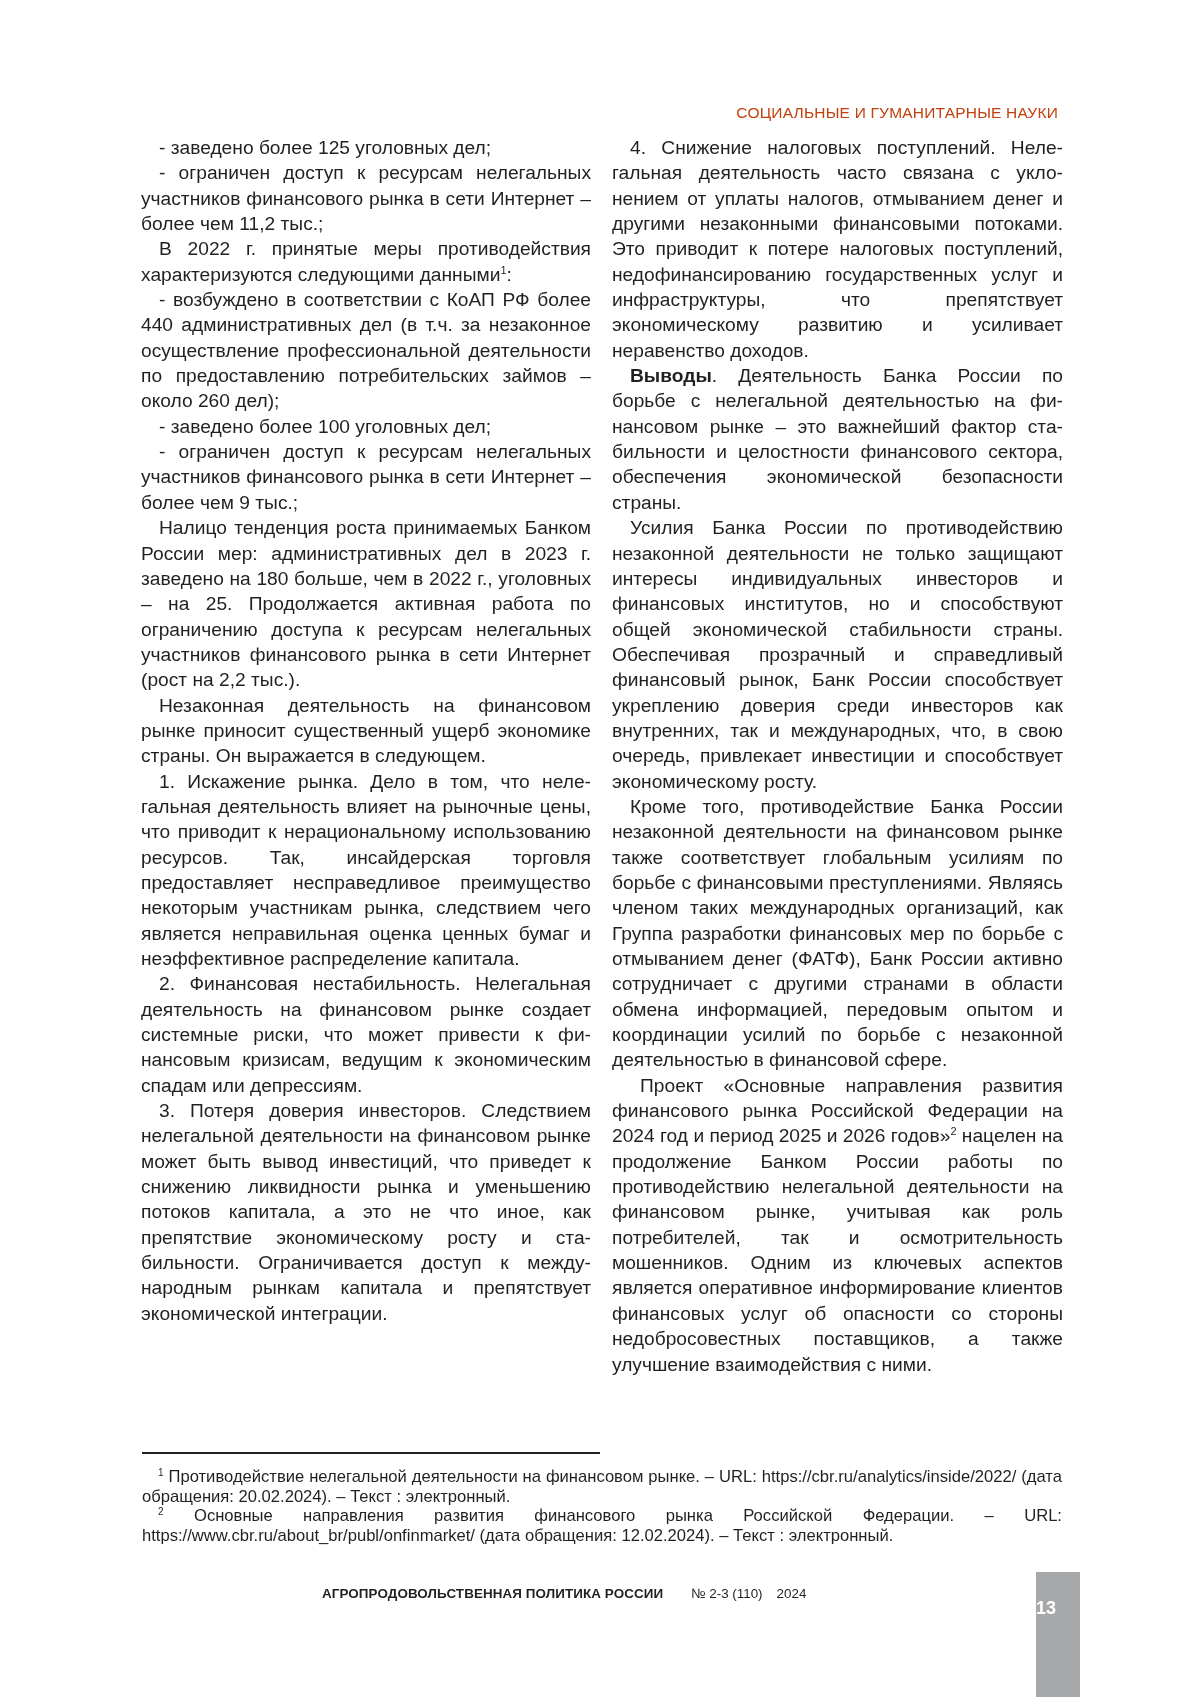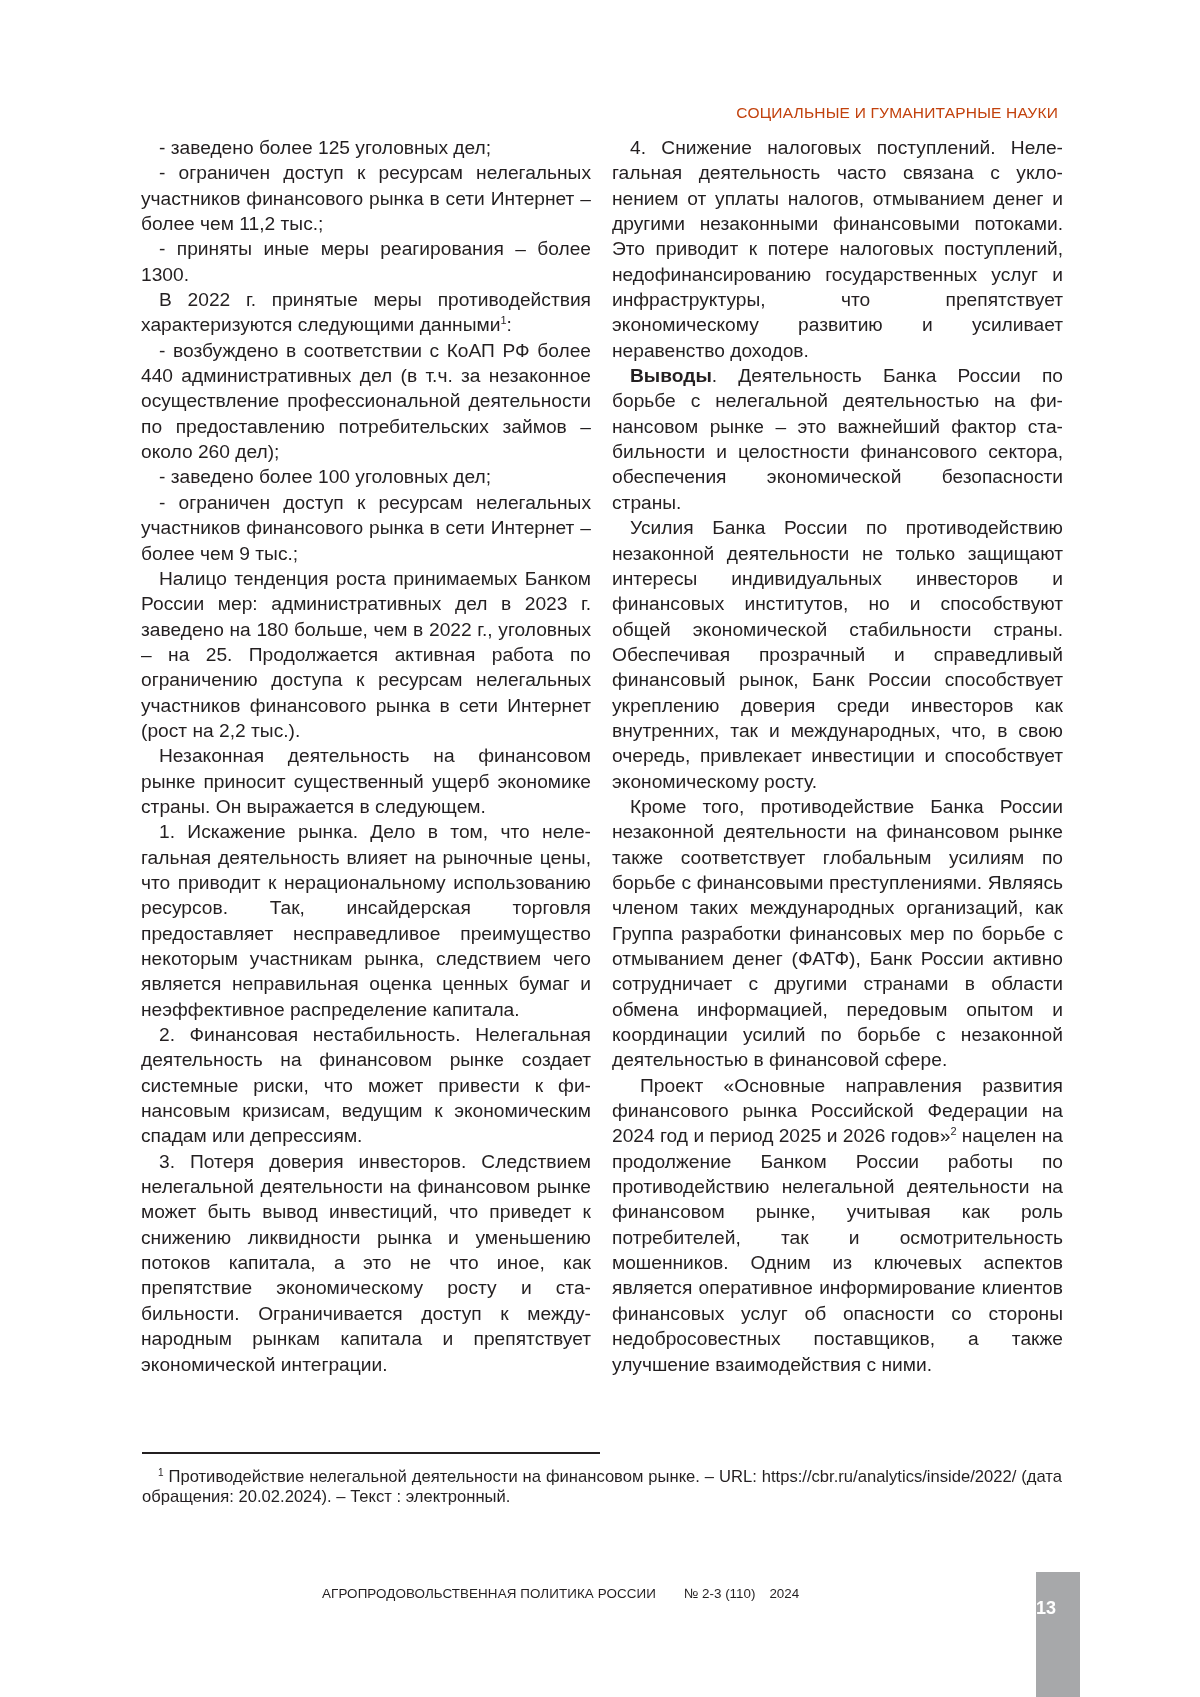--- a/index.html
+++ b/index.html
@@ -17,36 +17,35 @@
   .col p.last { text-align-last: left; }
   sup { font-size: 11px; vertical-align: 7px; line-height: 0; }
   b { font-weight: bold; }
   .rule { position: absolute; left: 142px; top: 1452px; width: 458px; height: 2px; background: #231f20; }
   .footnotes { position: absolute; left: 142px; top: 1467px; width: 920px; font-size: 16.6px;
                line-height: 19.5px; color: #231f20; }
   .footnotes p { margin: 0; text-indent: 16px; text-align: justify; }
   .footnotes sup { font-size: 10px; vertical-align: 6px; }
   .journal-footer { position: absolute; top: 1586px; left: 322px; font-size: 13.4px; color: #231f20;
                     white-space: nowrap; }
-  .journal-footer .jname { font-weight: normal; letter-spacing: 0.1px; }
+  .journal-footer .jname { font-weight: bold; letter-spacing: 0.1px; }
   .journal-footer .issue { margin-left: 28px; }
   .journal-footer .year { margin-left: 14px; }
   .page-tab { position: absolute; left: 1036px; top: 1572px; width: 44px; height: 125px; background: #a7a8aa; }
   .page-num { position: absolute; left: 0; width: 20px; top: 26px; text-align: center; color: #ffffff;
               font-weight: bold; font-size: 18px; }
 </style>
 </head>
 <body>
 
 <div class="running-head">СОЦИАЛЬНЫЕ И ГУМАНИТАРНЫЕ НАУКИ</div>
 
 <div class="col left">
   <p class="bullet">- заведено более 125 уголовных дел;</p>
   <p class="bullet">- ограничен доступ к ресурсам нелегальных участников финансового рынка в сети Интер­нет – более чем 11,2 тыс.;</p>
-  <p class="bullet">- приняты иные меры реагирования – более 1300.</p>
   <p><span>В 2022 г. принятые меры противодействия характеризуются следующими данными</span><sup>1</sup><span>:</span></p>
   <p class="bullet">- возбуждено в соответствии с КоАП РФ бо­лее 440 административных дел (в т.ч. за не­законное осуществление профессиональной деятельности по предоставлению потреби­тельских займов – около 260 дел);</p>
   <p class="bullet">- заведено более 100 уголовных дел;</p>
   <p class="bullet">- ограничен доступ к ресурсам нелегальных участников финансового рынка в сети Интер­нет – более чем 9 тыс.;</p>
   <p>Налицо тенденция роста принимаемых Бан­ком России мер: административных дел в 2023 г. заведено на 180 больше, чем в 2022 г., уголовных – на 25. Продолжается активная работа по ограничению доступа к ресурсам нелегальных участников финансового рынка в сети Интернет (рост на 2,2 тыс.).</p>
   <p>Незаконная деятельность на финансовом рынке приносит существенный ущерб эконо­мике страны. Он выражается в следующем.</p>
   <p>1. Искажение рынка. Дело в том, что неле­гальная деятельность влияет на рыночные цены, что приводит к нерациональному ис­пользованию ресурсов. Так, инсайдерская торговля предоставляет несправедливое пре­имущество некоторым участникам рынка, следствием чего является неправильная оценка ценных бумаг и неэффективное рас­пределение капитала.</p>
   <p>2. Финансовая нестабильность. Нелегальная деятельность на финансовом рынке создает системные риски, что может привести к фи­нансовым кризисам, ведущим к экономиче­ским спадам или депрессиям.</p>
   <p>3. Потеря доверия инвесторов. Следствием нелегальной деятельности на финансовом рынке может быть вывод инвестиций, что при­ведет к снижению ликвидности рынка и умень­шению потоков капитала, а это не что иное, как препятствие экономическому росту и ста­бильности. Ограничивается доступ к между­народным рынкам капитала и препятствует экономической интеграции.</p>
 </div>
@@ -56,20 +55,21 @@
   <p><b>Выводы</b><span>. Деятельность Банка России по борьбе с нелегальной деятельностью на фи­нансовом рынке – это важнейший фактор ста­бильности и целостности финансового секто­ра, обеспечения экономической безопасности страны.</span></p>
   <p>Усилия Банка России по противодействию незаконной деятельности не только защища­ют интересы индивидуальных инвесторов и финансовых институтов, но и способствуют общей экономической стабильности страны. Обеспечивая прозрачный и справедливый финансовый рынок, Банк России способству­ет укреплению доверия среди инвесторов как внутренних, так и международных, что, в свою очередь, привлекает инвестиции и способ­ствует экономическому росту.</p>
   <p>Кроме того, противодействие Банка России незаконной деятельности на финансовом рынке также соответствует глобальным уси­лиям по борьбе с финансовыми преступле­ниями. Являясь членом таких международных организаций, как Группа разработки финан­совых мер по борьбе с отмыванием денег (ФАТФ), Банк России активно сотрудничает с другими странами в области обмена инфор­мацией, передовым опытом и координации усилий по борьбе с незаконной деятельно­стью в финансовой сфере.</p>
   <p class="indent2 last"><span>Проект «Основные направления развития финансового рынка Российской Федерации на 2024 год и период 2025 и 2026 годов»</span><sup>2</sup><span> на­целен на продолжение Банком России рабо­ты  по противодействию нелегальной дея­тельности на финансовом рынке, учитывая как роль потребителей, так и осмотритель­ность мошенников. Одним из ключевых аспектов является оперативное информиро­вание клиентов финансовых услуг об опас­ности со стороны недобросовестных постав­щиков, а также улучшение взаимодействия с ними.</span></p>
 </div>
 
 <div class="rule"></div>
 
 <div class="footnotes">
   <p><sup>1</sup> <span>Противодействие нелегальной деятельности на финансовом рынке. – URL: https://cbr.ru/analytics/inside/2022/ (дата обращения: 20.02.2024). – Текст : электронный.</span></p>
+  <p><sup>2</sup> <span>Основные направления развития финансового рынка Российской Федерации. – URL: https://www.cbr.ru/about_br/publ/onfinmarket/ (дата обращения: 12.02.2024). – Текст : электронный.</span></p>
 </div>
 
 <div class="journal-footer">
   <span class="jname">АГРОПРОДОВОЛЬСТВЕННАЯ ПОЛИТИКА РОССИИ</span><span class="issue">№ 2-3 (110)</span><span class="year">2024</span>
 </div>
 
 <div class="page-tab">
   <div class="page-num">13</div>
 </div>
 

